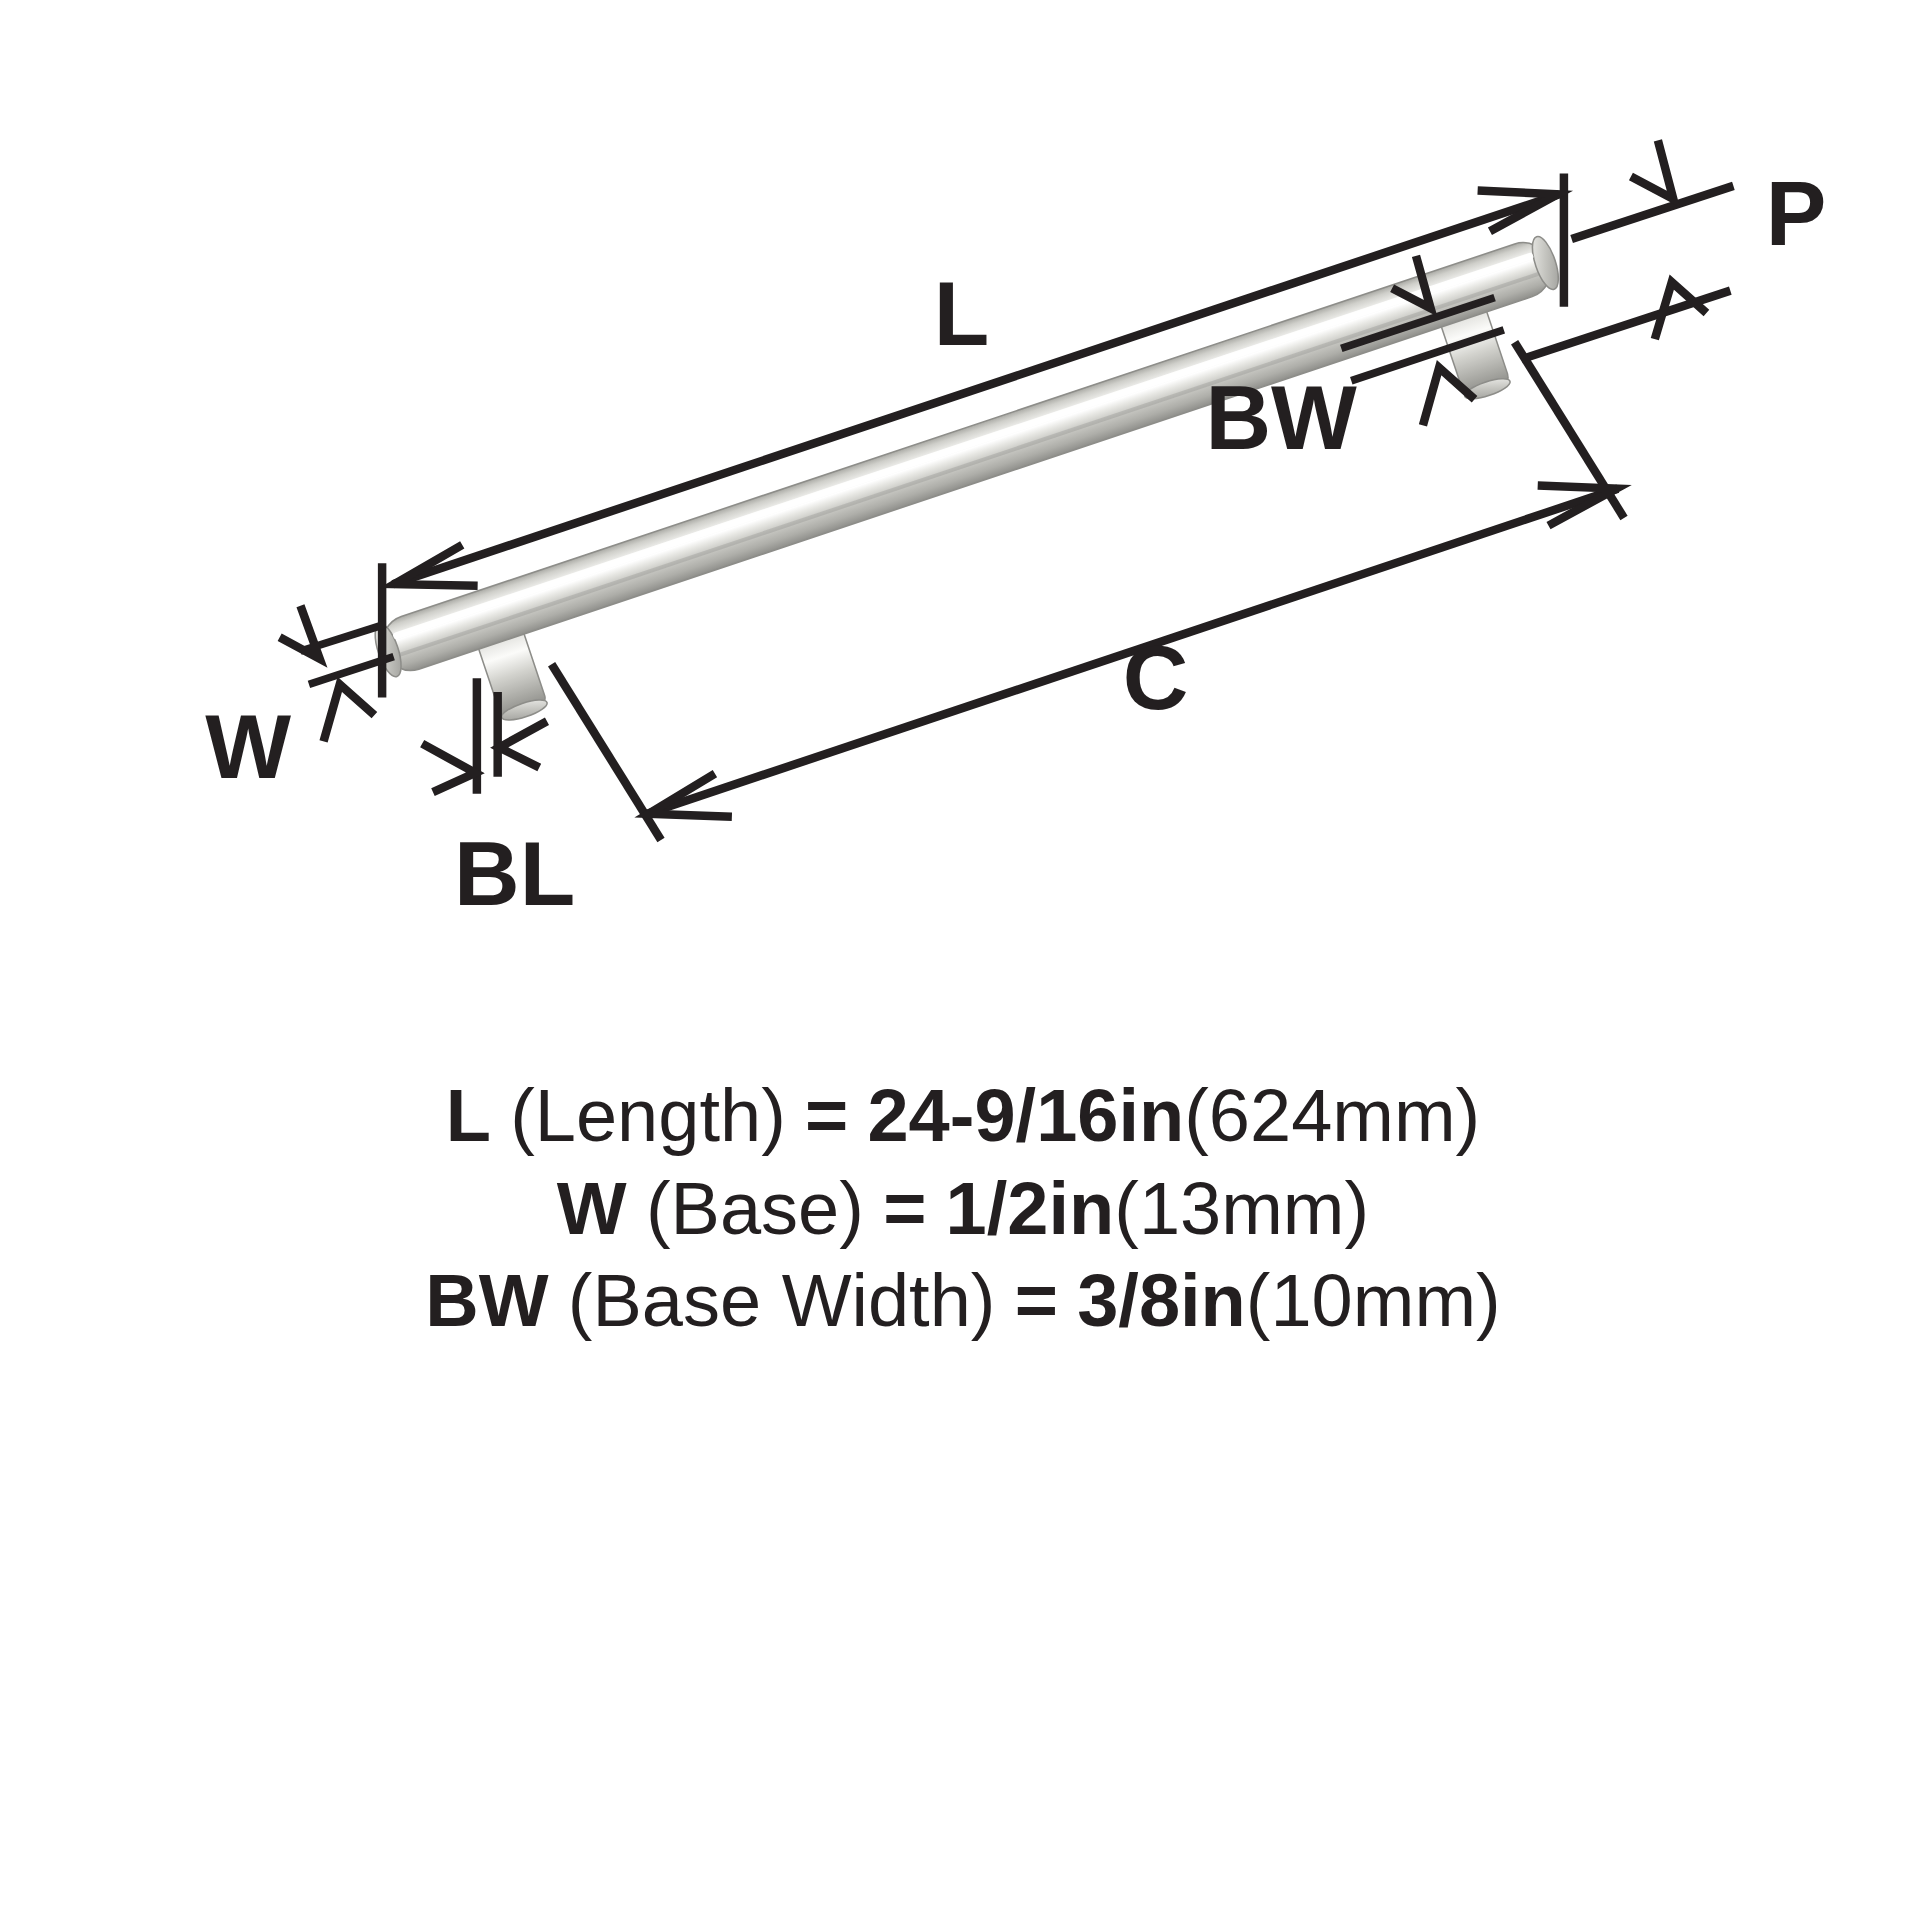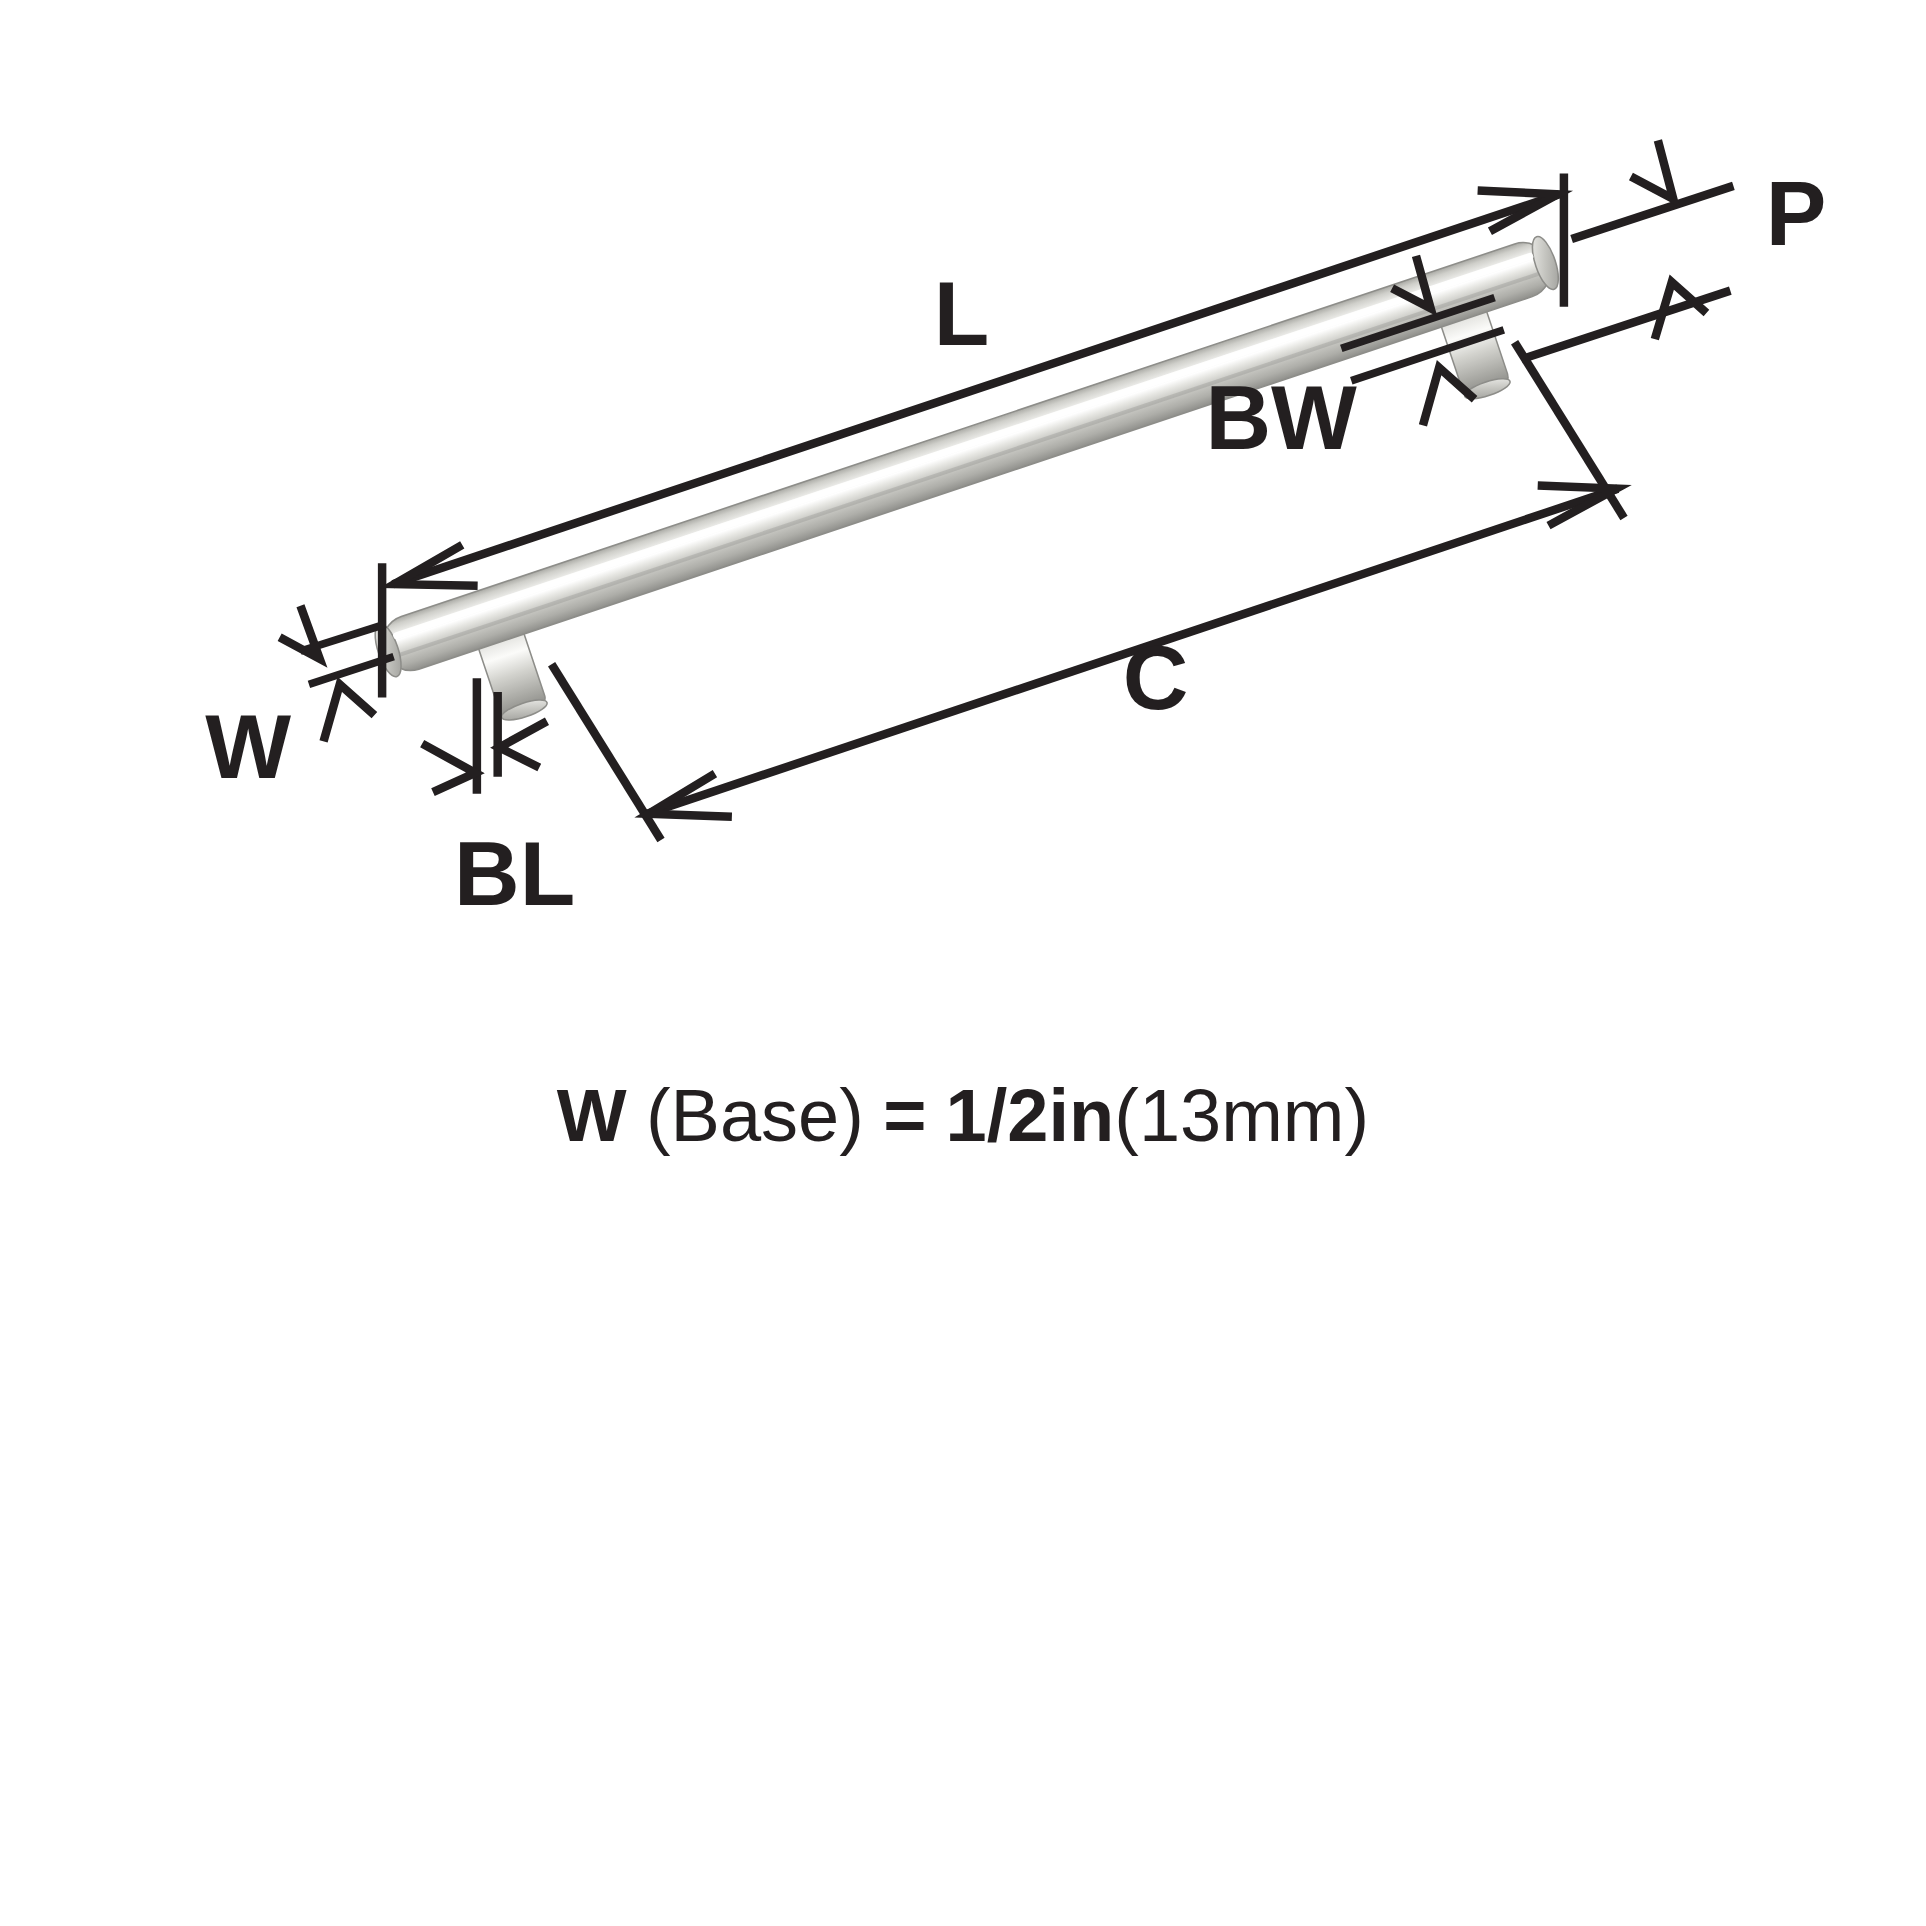--- a/index.html
+++ b/index.html
@@ -228,24 +228,30 @@
         <polyline class="arrow-head" points="548,965 617,1003 562,1028"></polyline>
 
         <polyline class="arrow-head" points="710,936 648,970 700,996"></polyline>
         <text class="dim-label" x="668" y="1175" text-anchor="middle">BL</text>
       </g>
     </svg>
   </div>
 
   <div id="legend">
 
+    <div class="legend-row">
+      <span class="sym">L</span><span class="sp"></span><span class="name">(Length)</span><span class="sp"></span><span class="val">=</span><span class="sp"></span><span class="val">24-9/16in</span><span class="metric">(624mm)</span>
+    </div>
 
     <div class="legend-row">
       <span class="sym">W</span><span class="sp"></span><span class="name">(Base)</span><span class="sp"></span><span class="val">=</span><span class="sp"></span><span class="val">1/2in</span><span class="metric">(13mm)</span>
     </div>
 
 
 
 
+    <div class="legend-row">
+      <span class="sym">BW</span><span class="sp"></span><span class="name">(Base Width)</span><span class="sp"></span><span class="val">=</span><span class="sp"></span><span class="val">3/8in</span><span class="metric">(10mm)</span>
+    </div>
 
   </div>
 </div>
 
 
 </body></html>

